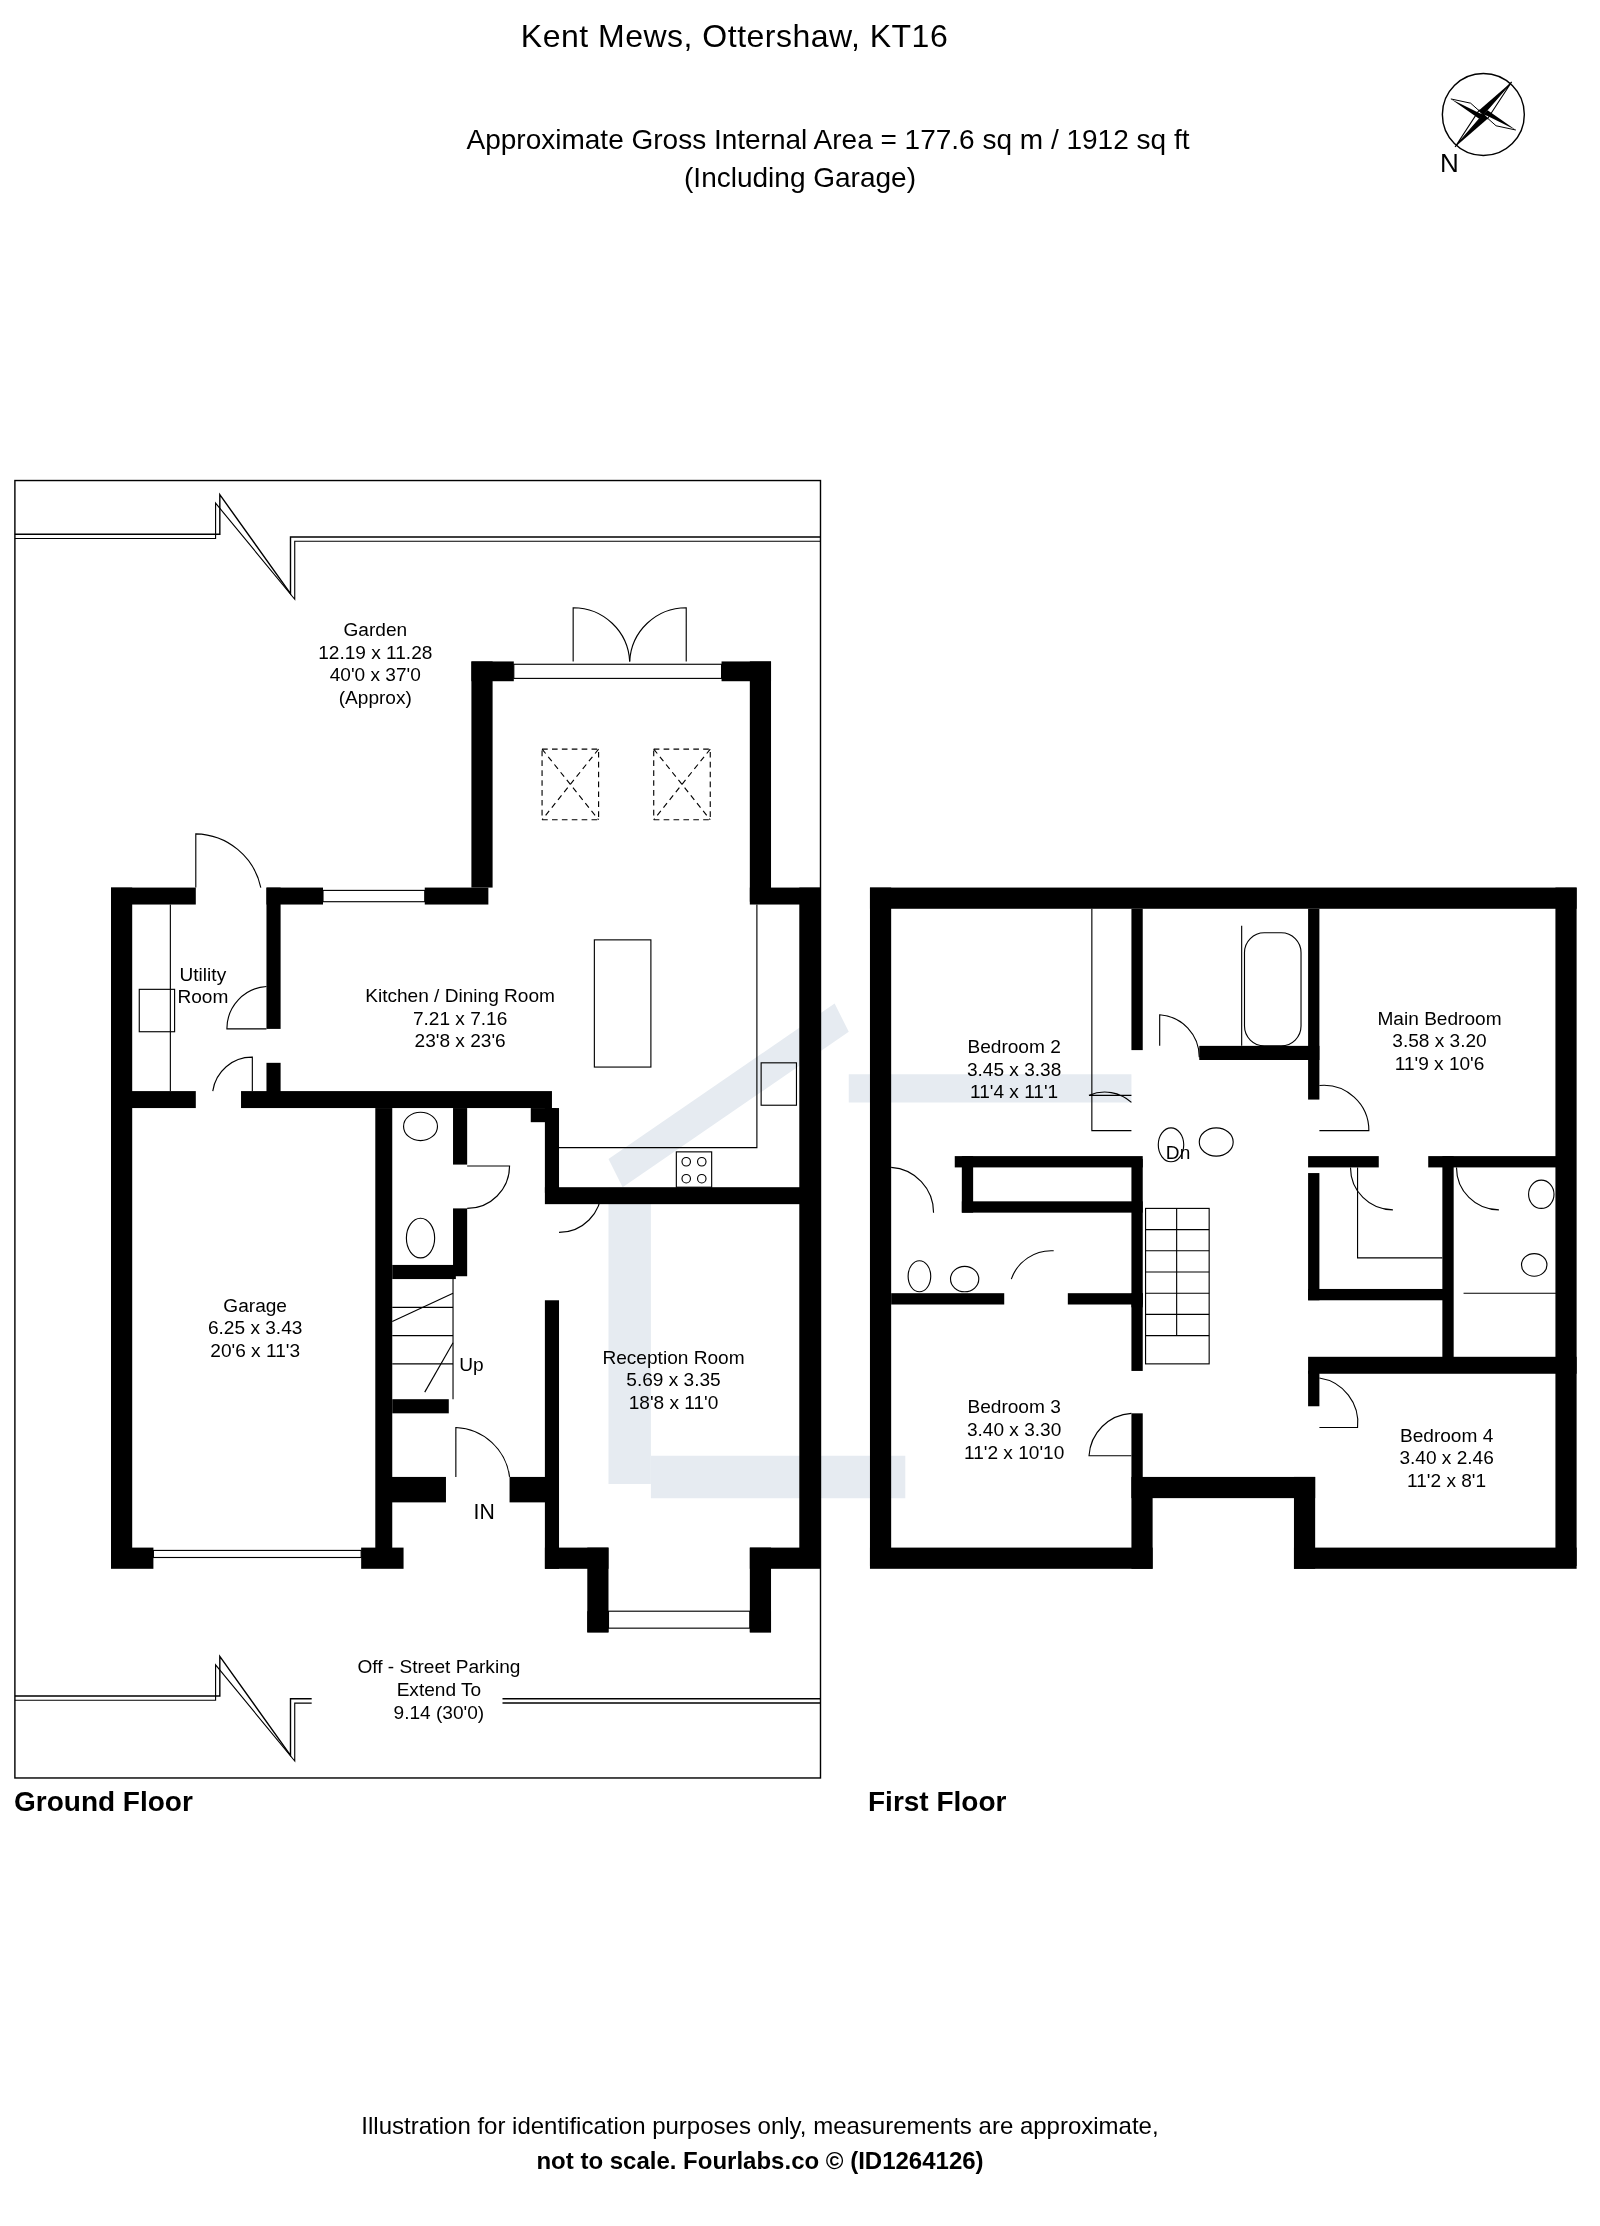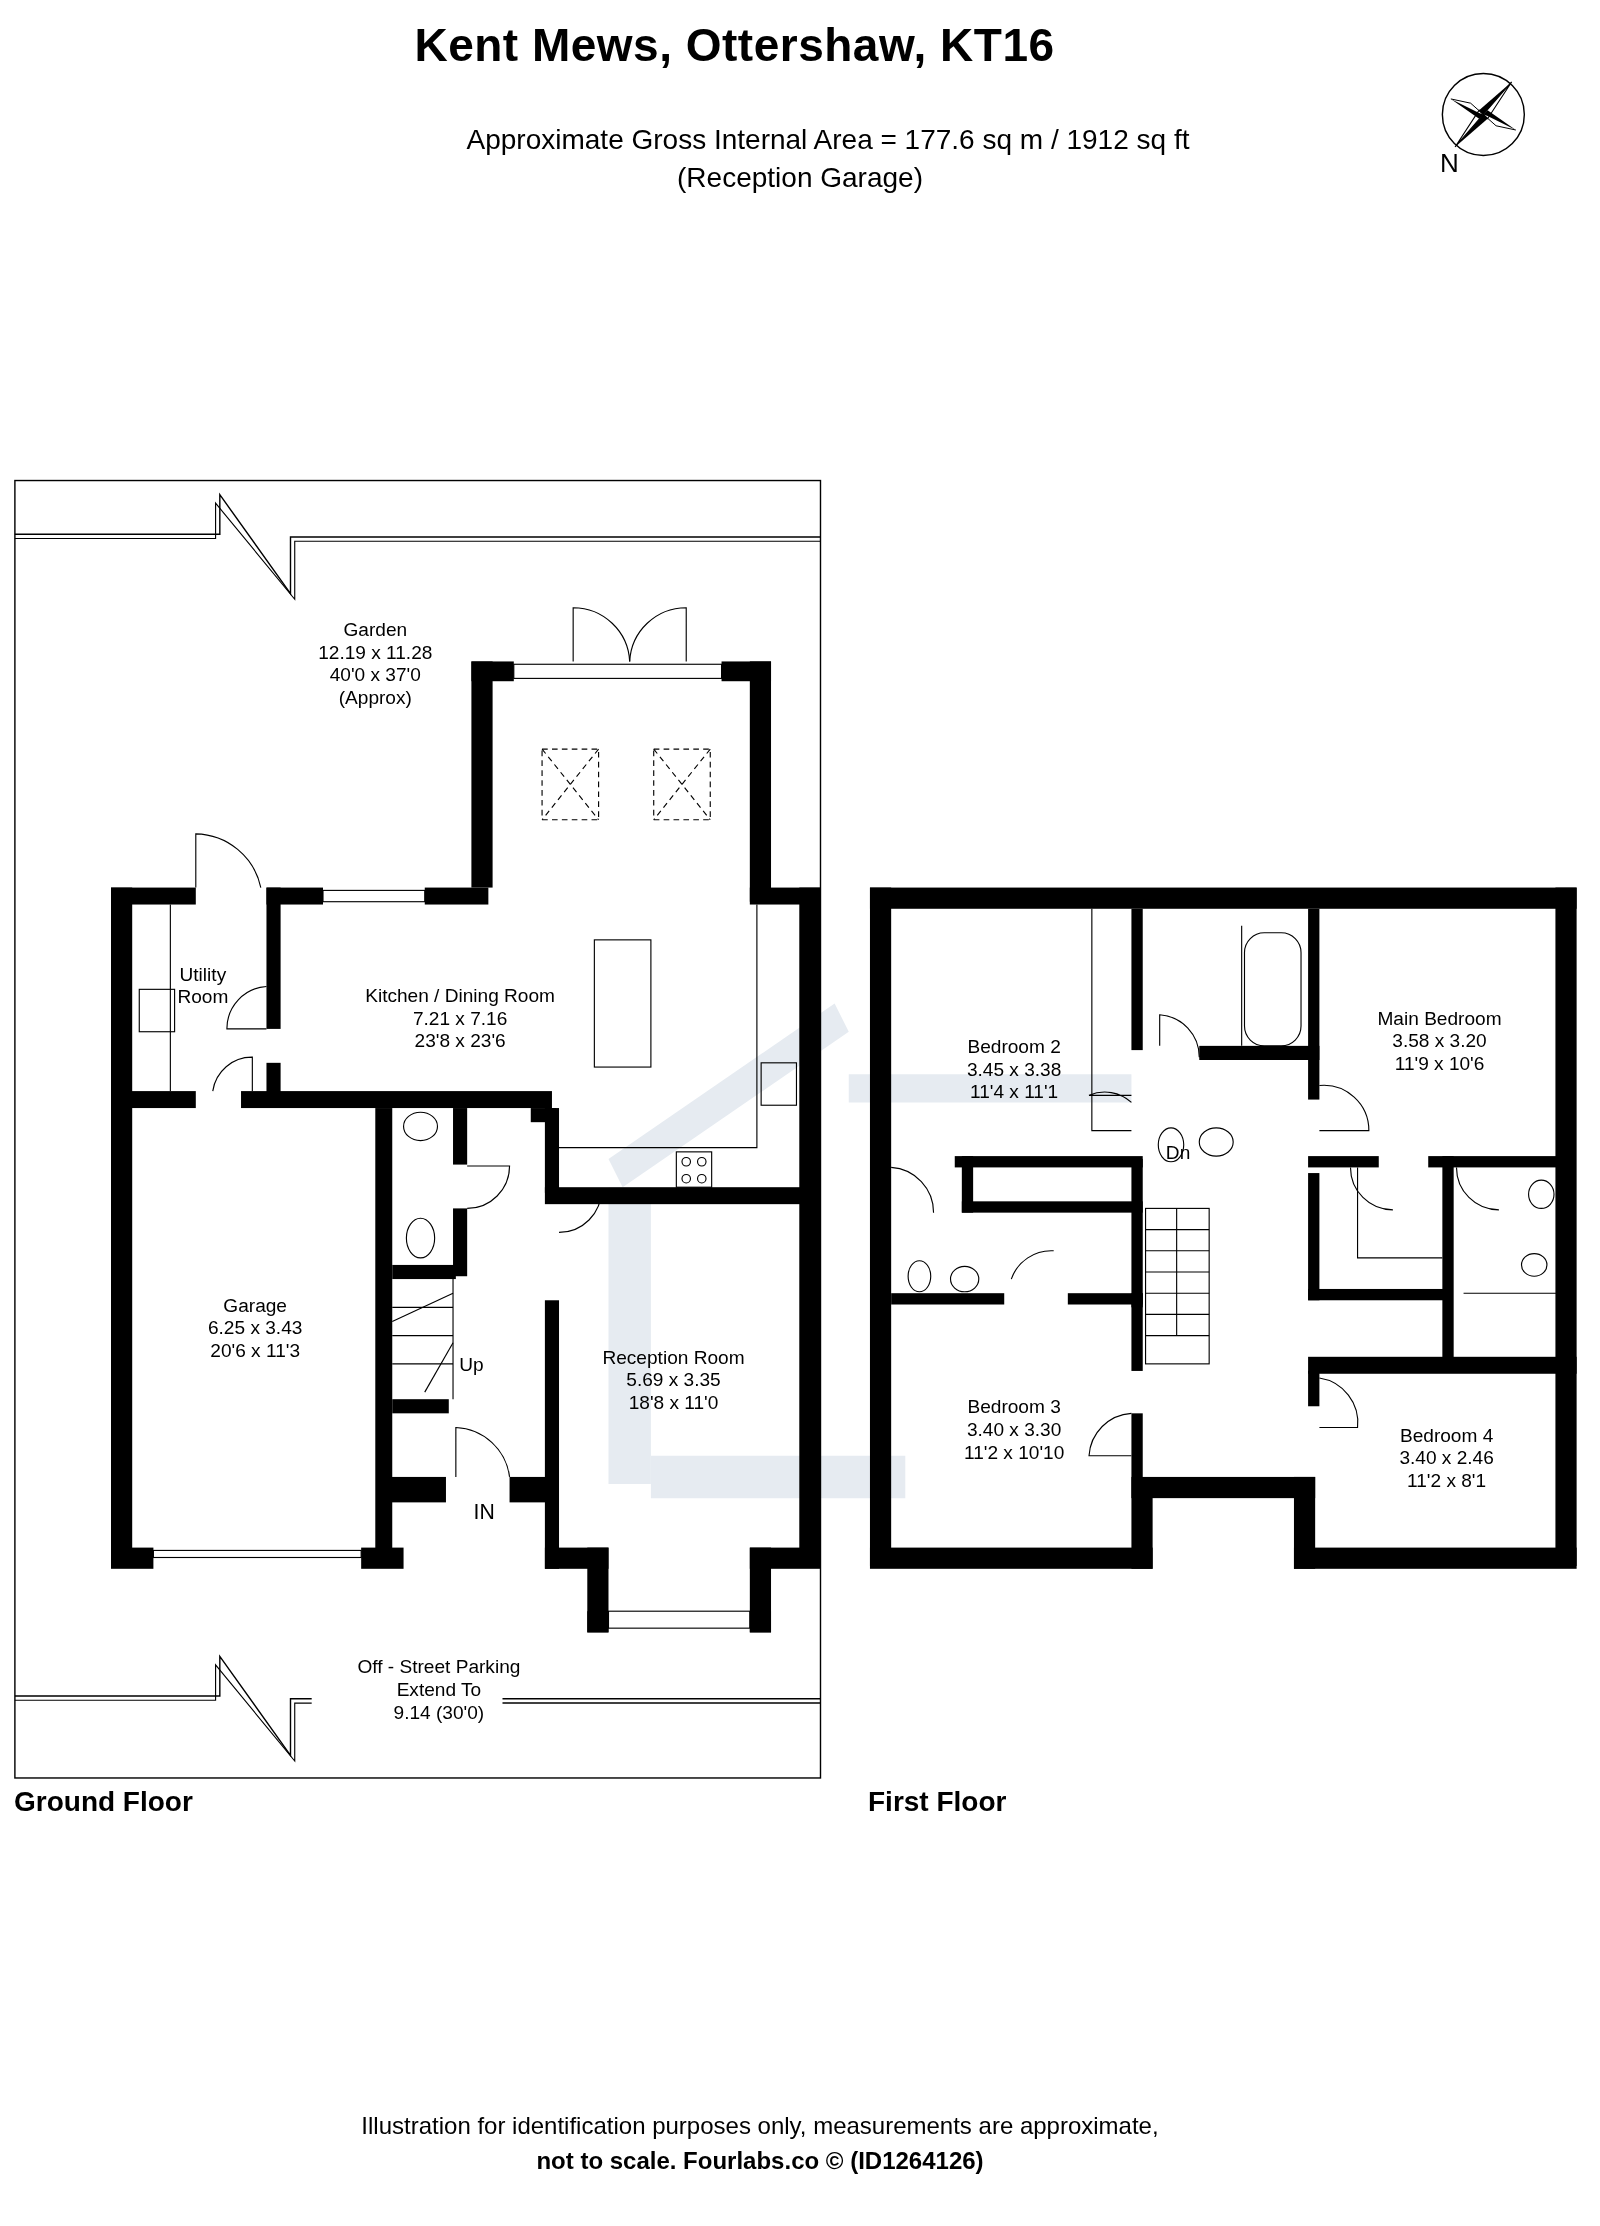--- a/index.html
+++ b/index.html
@@ -1,32 +1,32 @@
 <!DOCTYPE html>
 <html><head>
 <meta charset="utf-8">
 <style>
   html,body{margin:0;padding:0;background:#fff;}
   body{width:1600px;height:2226px;position:relative;overflow:hidden;font-family:"Liberation Sans",sans-serif;color:#000;}
-  .title{position:absolute;left:0;width:1469px;top:18px;text-align:center;font-weight:bold;font-size:46px;letter-spacing:0.5px;}
+  .title{position:absolute;left:0;width:1469px;top:18px;text-align:center;font-weight:normal;font-size:32px;letter-spacing:0.5px;}
   .sub{position:absolute;left:0;width:1600px;text-align:center;font-size:28px;}
   .sub1{top:124px;margin-left:28px;} .sub2{top:162px;}
   .floor-label{position:absolute;font-weight:bold;font-size:28px;top:1786px;}
   .disc{position:absolute;left:0;width:1520px;text-align:center;font-size:24px;}
   .disc1{top:2112px;} .disc2{top:2147px;font-weight:bold;}
   svg#plan{position:absolute;left:0;top:0;}
   .rl{font-family:"Liberation Sans",sans-serif;font-size:13.5px;text-anchor:middle;fill:#000;}
   .compass-n{position:absolute;left:1440px;top:148px;font-size:26px;}
 </style>
 </head>
 <body>
 
 <div class="title">Kent Mews, Ottershaw, KT16</div>
 <div class="sub sub1">Approximate Gross Internal Area = 177.6 sq m / 1912 sq ft</div>
-<div class="sub sub2">(Reception Garage)</div>
+<div class="sub sub2">(Including Garage)</div>
 <div class="compass-n">N</div>
 
 <svg id="plan" width="1600" height="2226" viewBox="0 0 1131 1575">
 
   <g>
     <circle cx="1049" cy="81" r="29" fill="none" stroke="#000" stroke-width="1"></circle>
     <polygon points="1069,58 1052,78 1049,81 1046,78" fill="#000"></polygon>
     <polygon points="1069,58 1052,84 1049,81" fill="#fff" stroke="#000" stroke-width="0.8"></polygon>
     <polygon points="1029,104 1046,84 1049,81 1052,84" fill="#000"></polygon>
     <polygon points="1029,104 1046,78 1049,81" fill="#fff" stroke="#000" stroke-width="0.8"></polygon>

